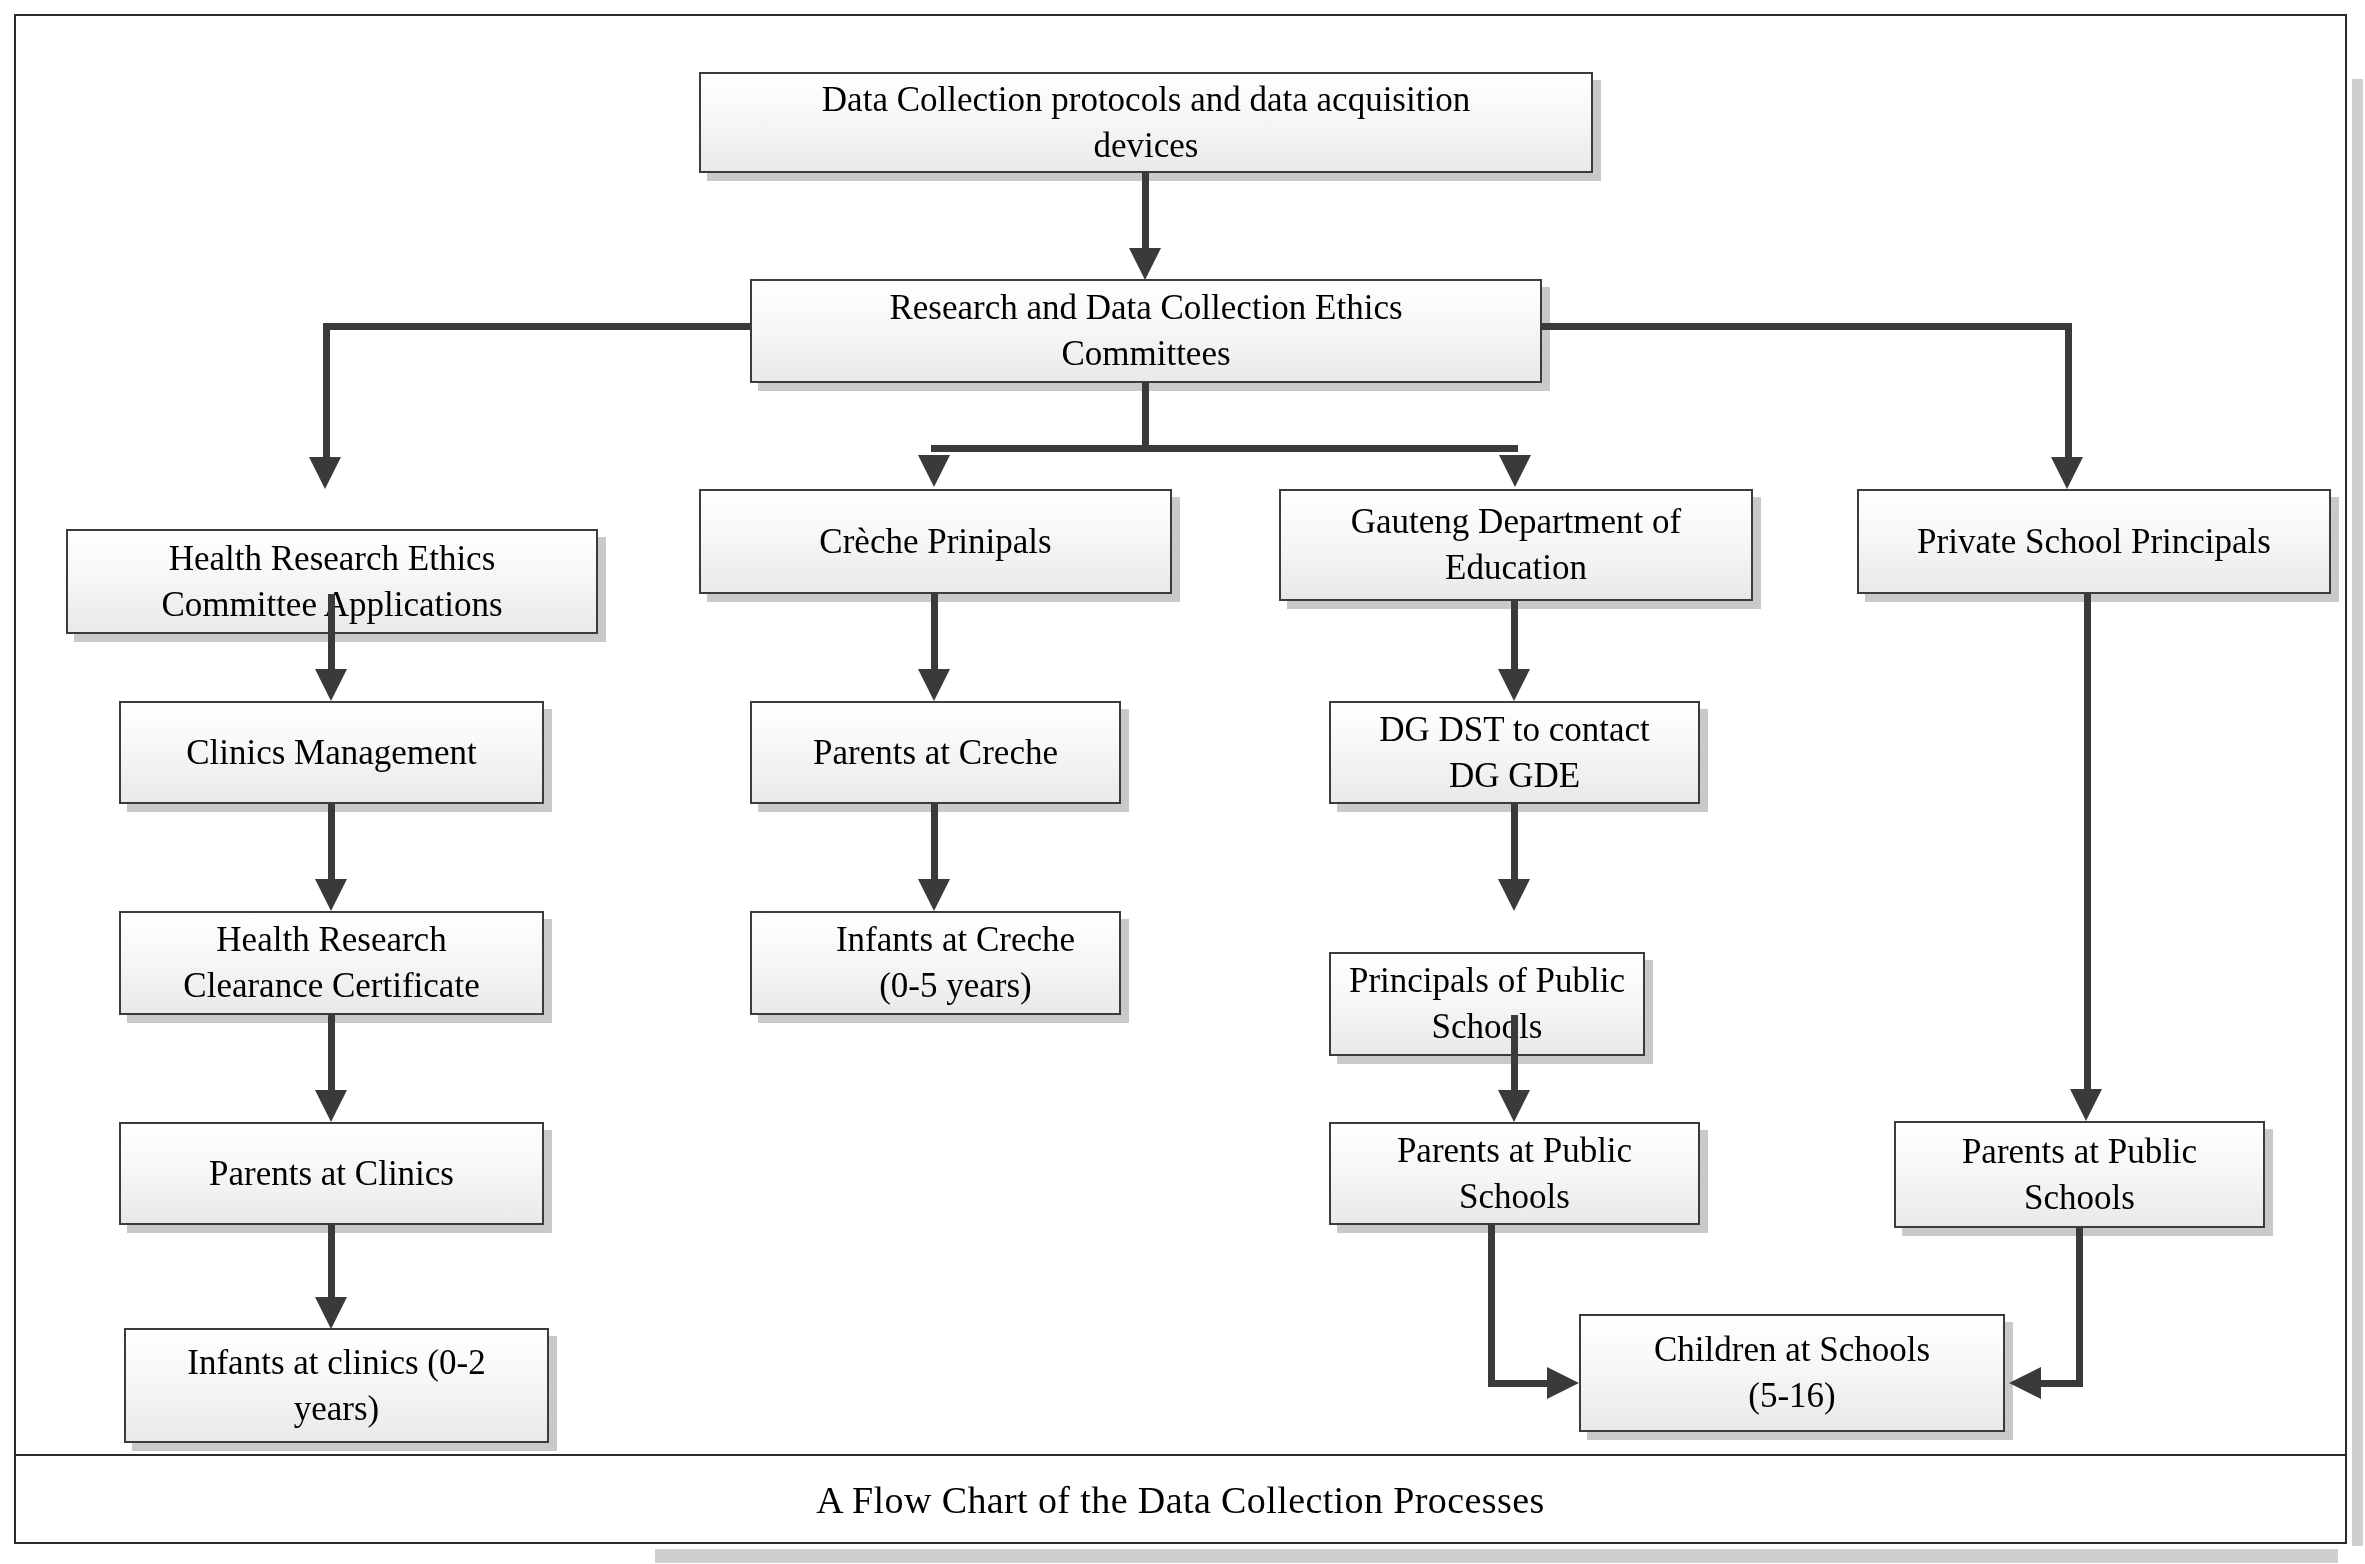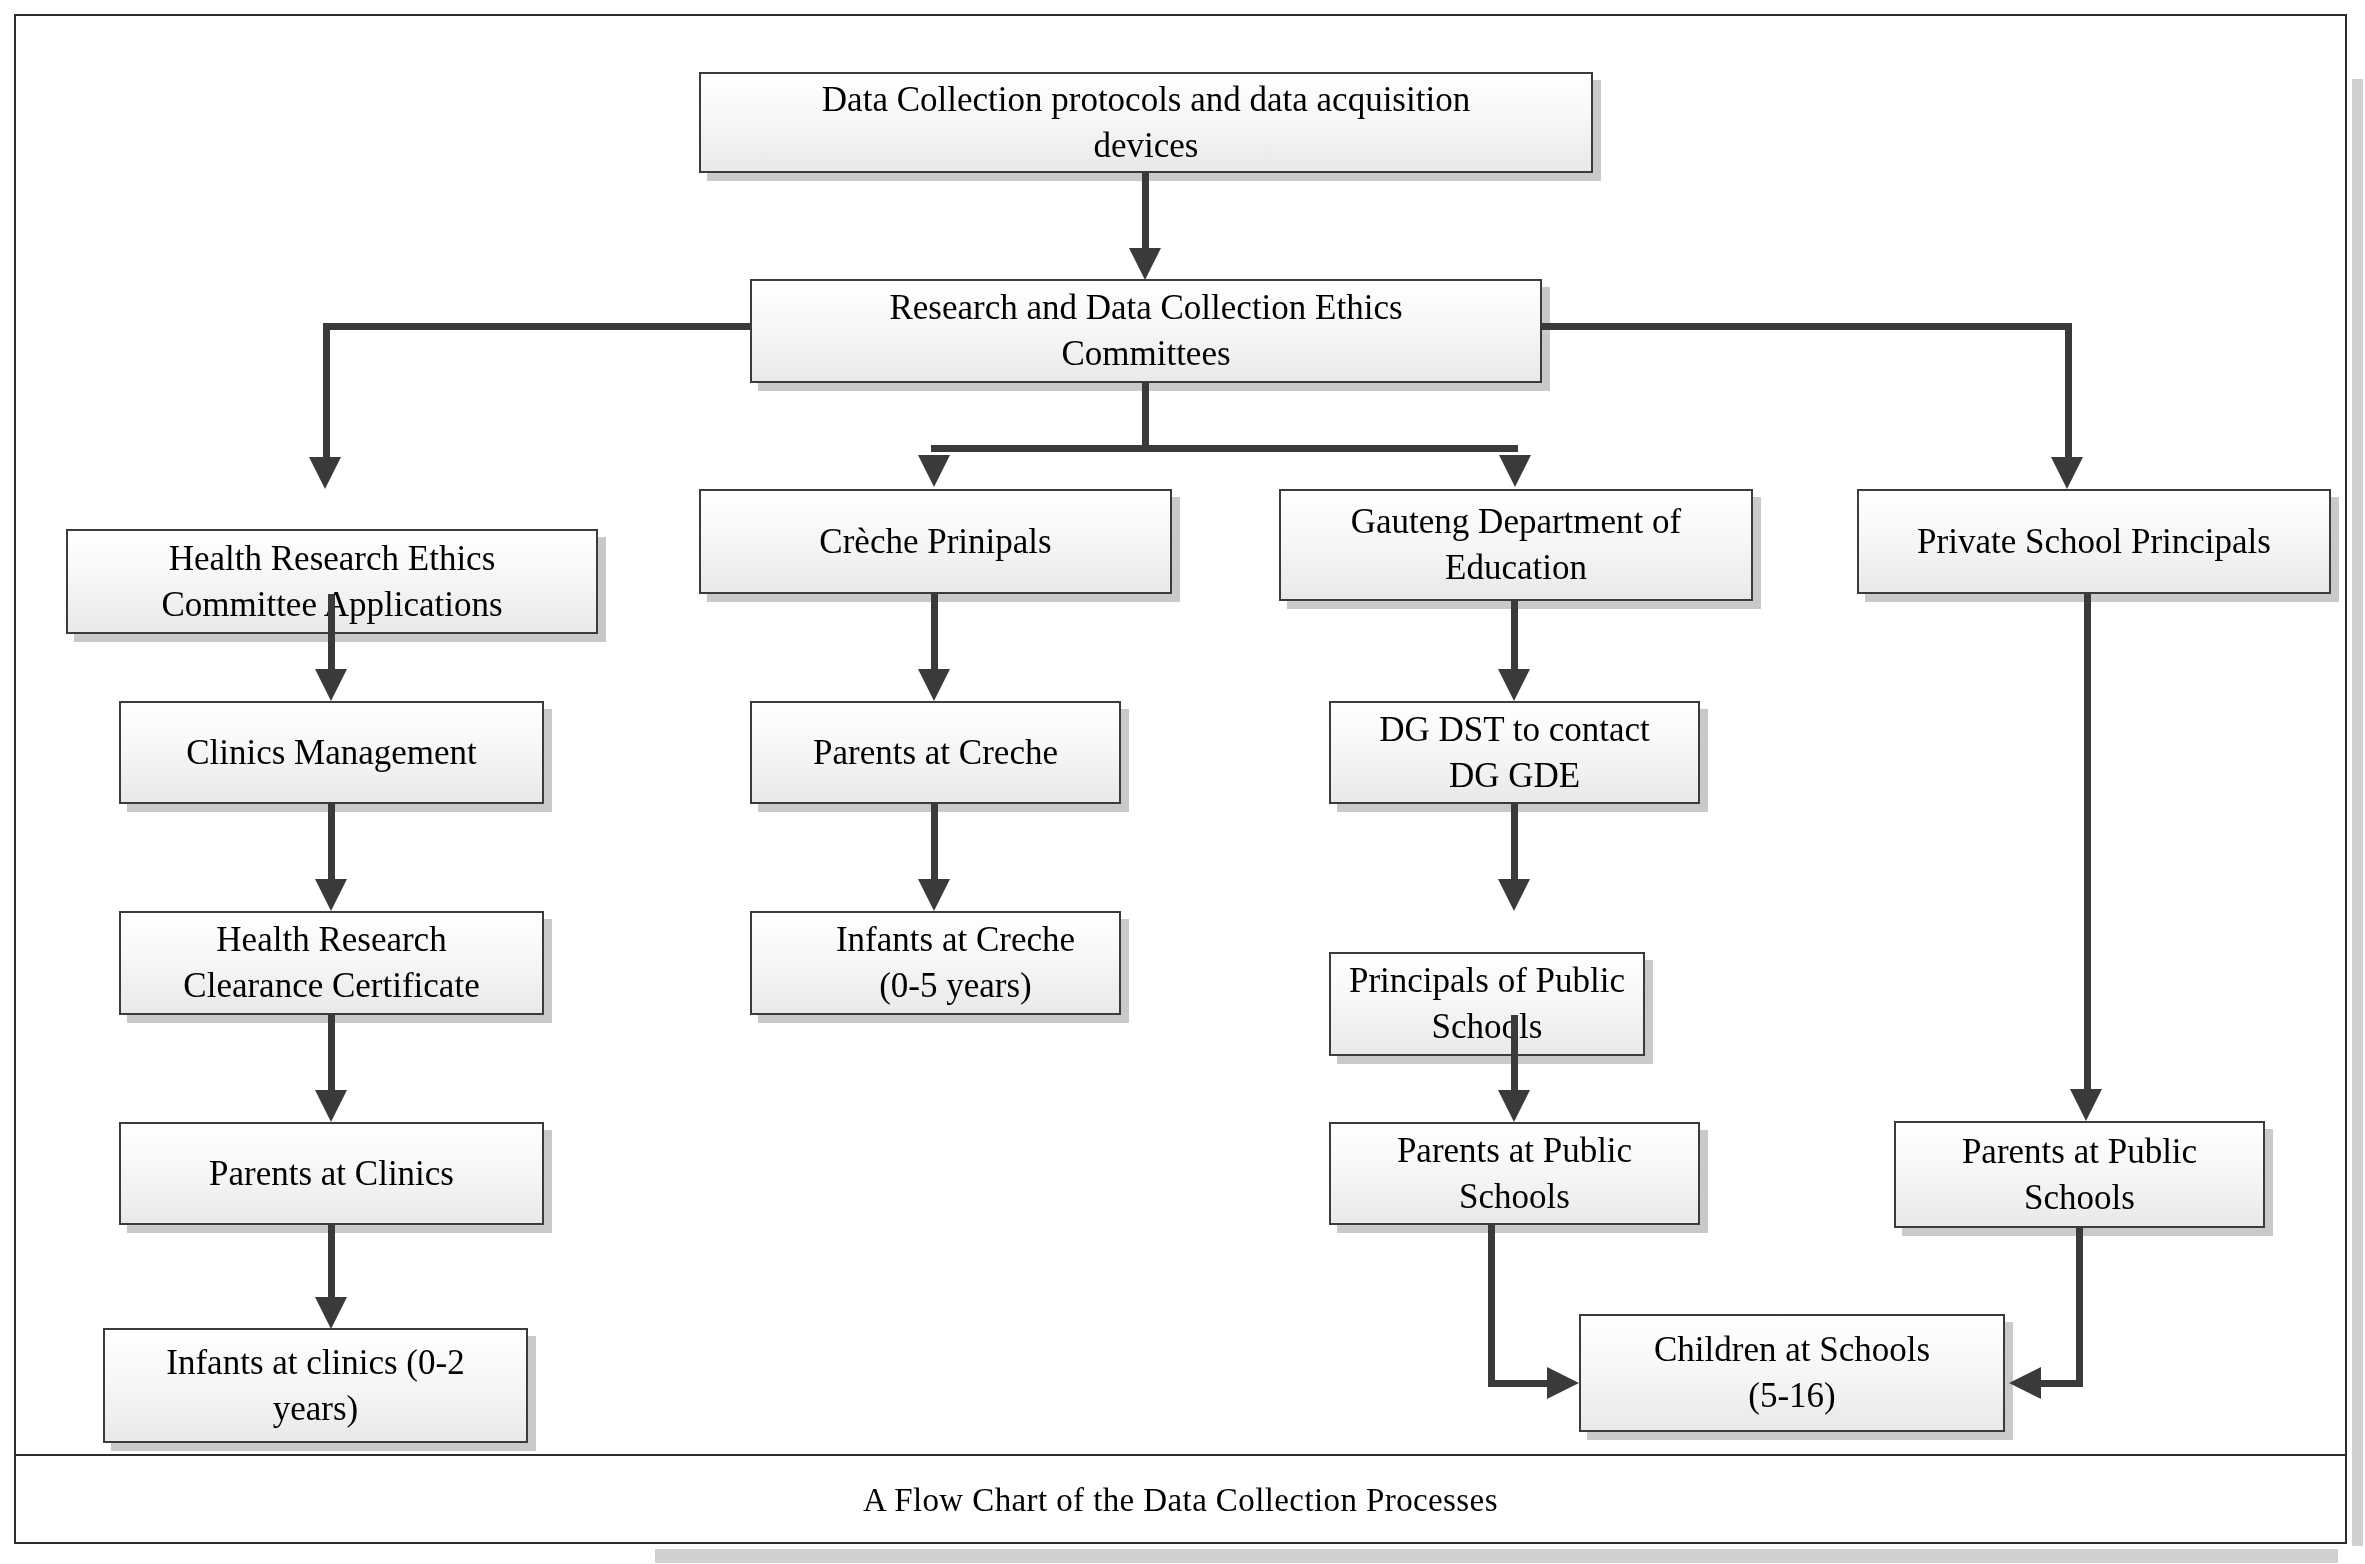--- a/index.html
+++ b/index.html
@@ -19,21 +19,21 @@
   .shadow-strip{ position:absolute; background:#cfcfcf; }
   #shadow-right{ left:2352px; top:79px; width:11px; height:1467px; }
   #shadow-bottom{ left:655px; top:1549px; width:1683px; height:14px; }
 
   
   #caption-rule{ position:absolute; left:14px; top:1454px; width:2333px; height:2.4px; background:#2b2b2b; }
   #caption-band{
     position:absolute; left:14px; top:1456px; width:2333px; height:88px;
     display:flex; align-items:center; justify-content:center;
   }
-  #caption-band span{ font-size:33px; color:#000; letter-spacing:0.4px; }
+  #caption-band span{ font-size:38px; color:#000; letter-spacing:0.4px; }
 
   
   .node{
     position:absolute; box-sizing:border-box;
     border:2.4px solid #3b3b3b;
     background:linear-gradient(180deg,#ffffff 0%,#f7f7f7 45%,#e9e9e9 100%);
     box-shadow:8px 8px 0 #c9c9c9;
     display:flex; align-items:center; justify-content:center;
     text-align:center;
   }
@@ -51,21 +51,21 @@
   #n-private{left:1857px; top:489px; width:474px; height:105px;}
   #n-clinics{left:119px; top:701px; width:425px; height:103px;}
   #n-parents-creche{left:750px; top:701px; width:371px; height:103px;}
   #n-dgdst{left:1329px; top:701px; width:371px; height:103px;}
   #n-clearance{left:119px; top:911px; width:425px; height:104px;}
   #n-infants-creche{left:750px; top:911px; width:371px; height:104px;padding-left:40px;}
   #n-principals{left:1329px; top:952px; width:316px; height:104px;}
   #n-parents-clinics{left:119px; top:1122px; width:425px; height:103px;}
   #n-parents-public-gde{left:1329px; top:1122px; width:371px; height:103px;}
   #n-parents-public-priv{left:1894px; top:1121px; width:371px; height:107px;}
-  #n-infants-clinics{left:103px; top:1328px; width:425px; height:115px;}
+  #n-infants-clinics{left:124px; top:1328px; width:425px; height:115px;}
   #n-children{left:1579px; top:1314px; width:426px; height:118px;}
 
   
   .ln{ position:absolute; background:#3a3a3a; }
   .ah{ position:absolute; width:0; height:0; }
   .ah-down{ border-left:16.6px solid transparent; border-right:16.6px solid transparent; border-top:32px solid #3a3a3a; }
   .ah-right{ border-top:16.6px solid transparent; border-bottom:16.6px solid transparent; border-left:32px solid #3a3a3a; }
   .ah-left{ border-top:16.6px solid transparent; border-bottom:16.6px solid transparent; border-right:32px solid #3a3a3a; }
 </style>
 </head>

